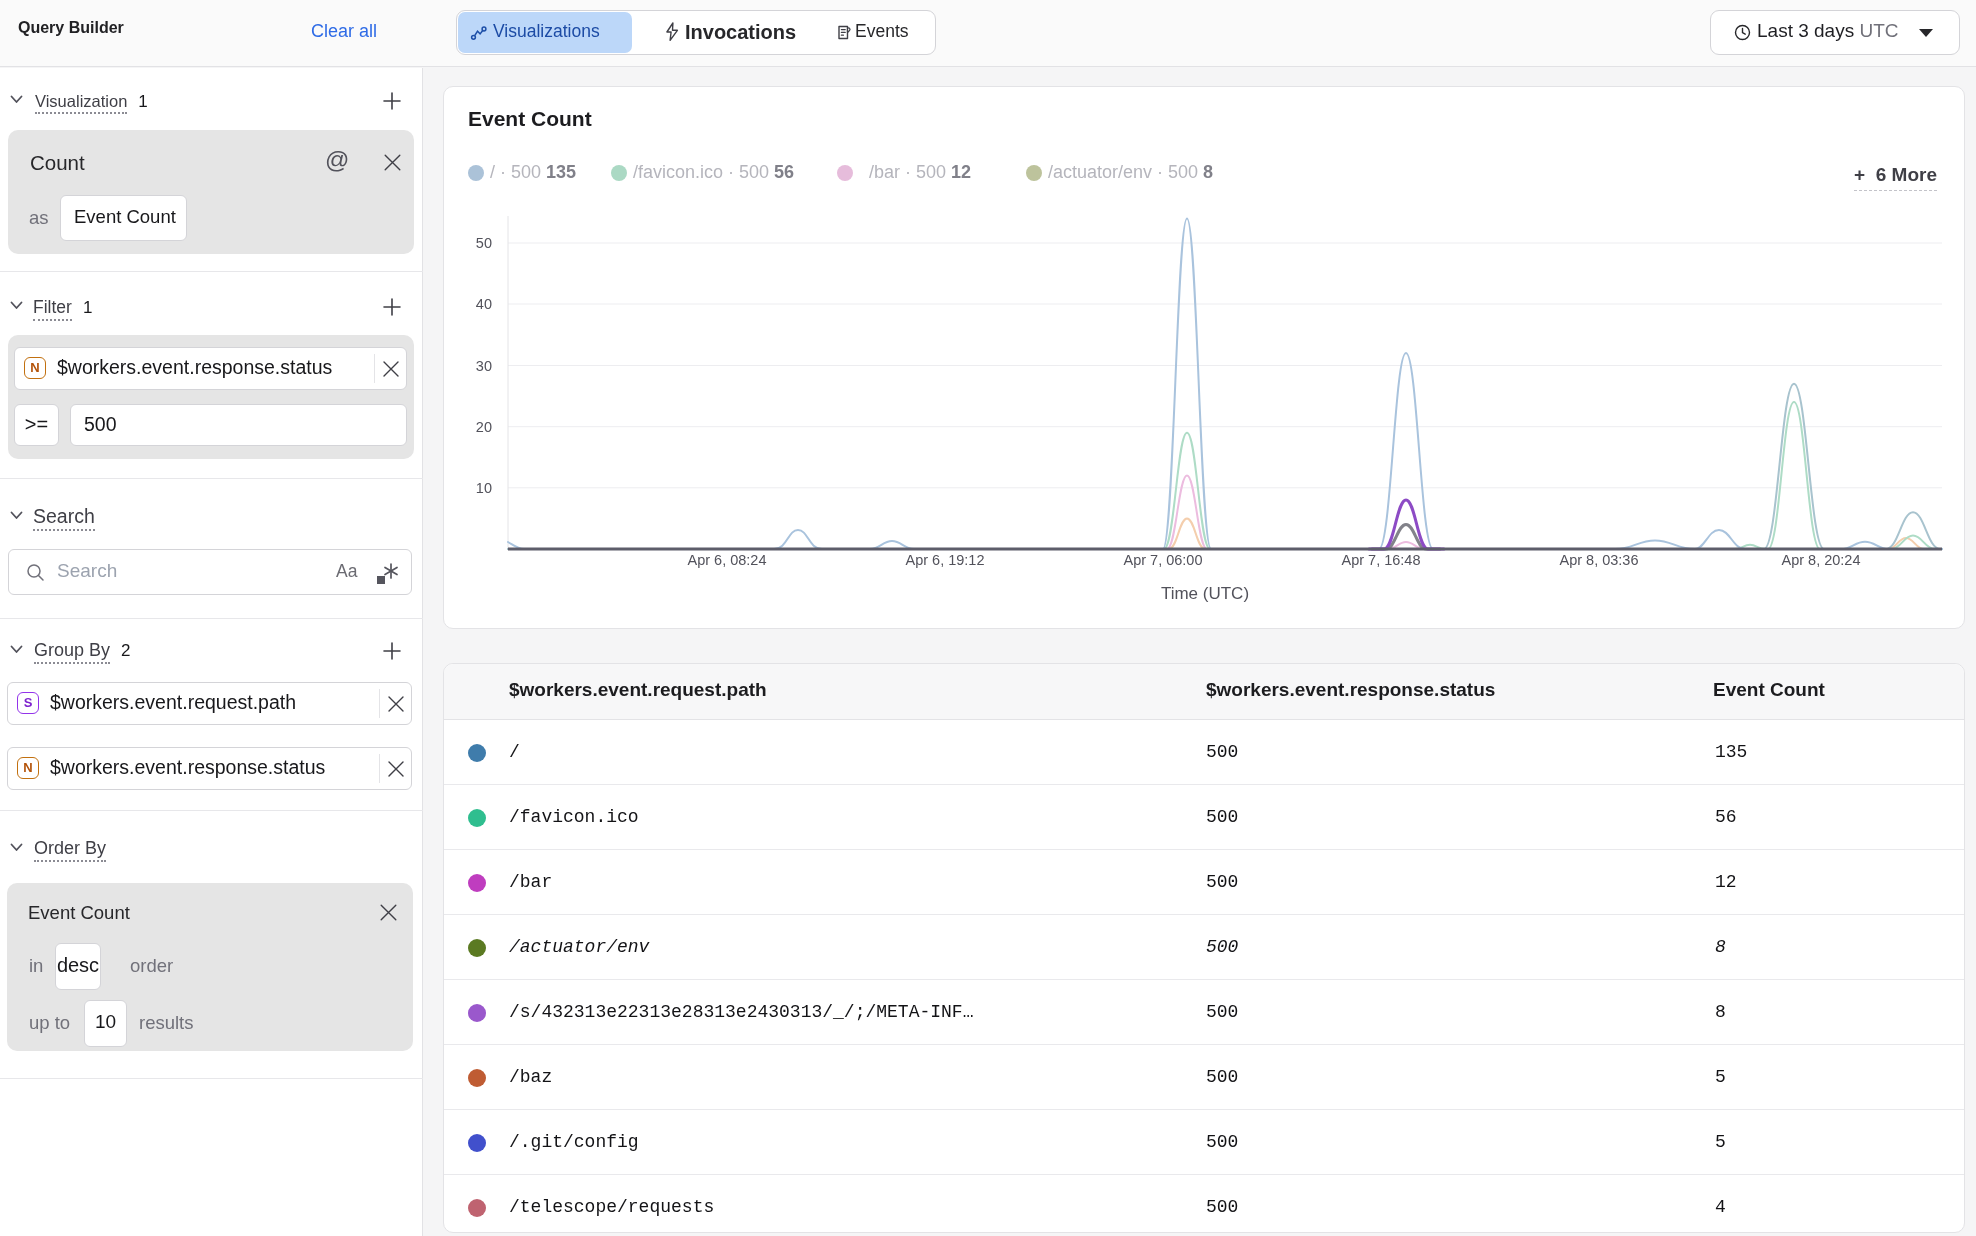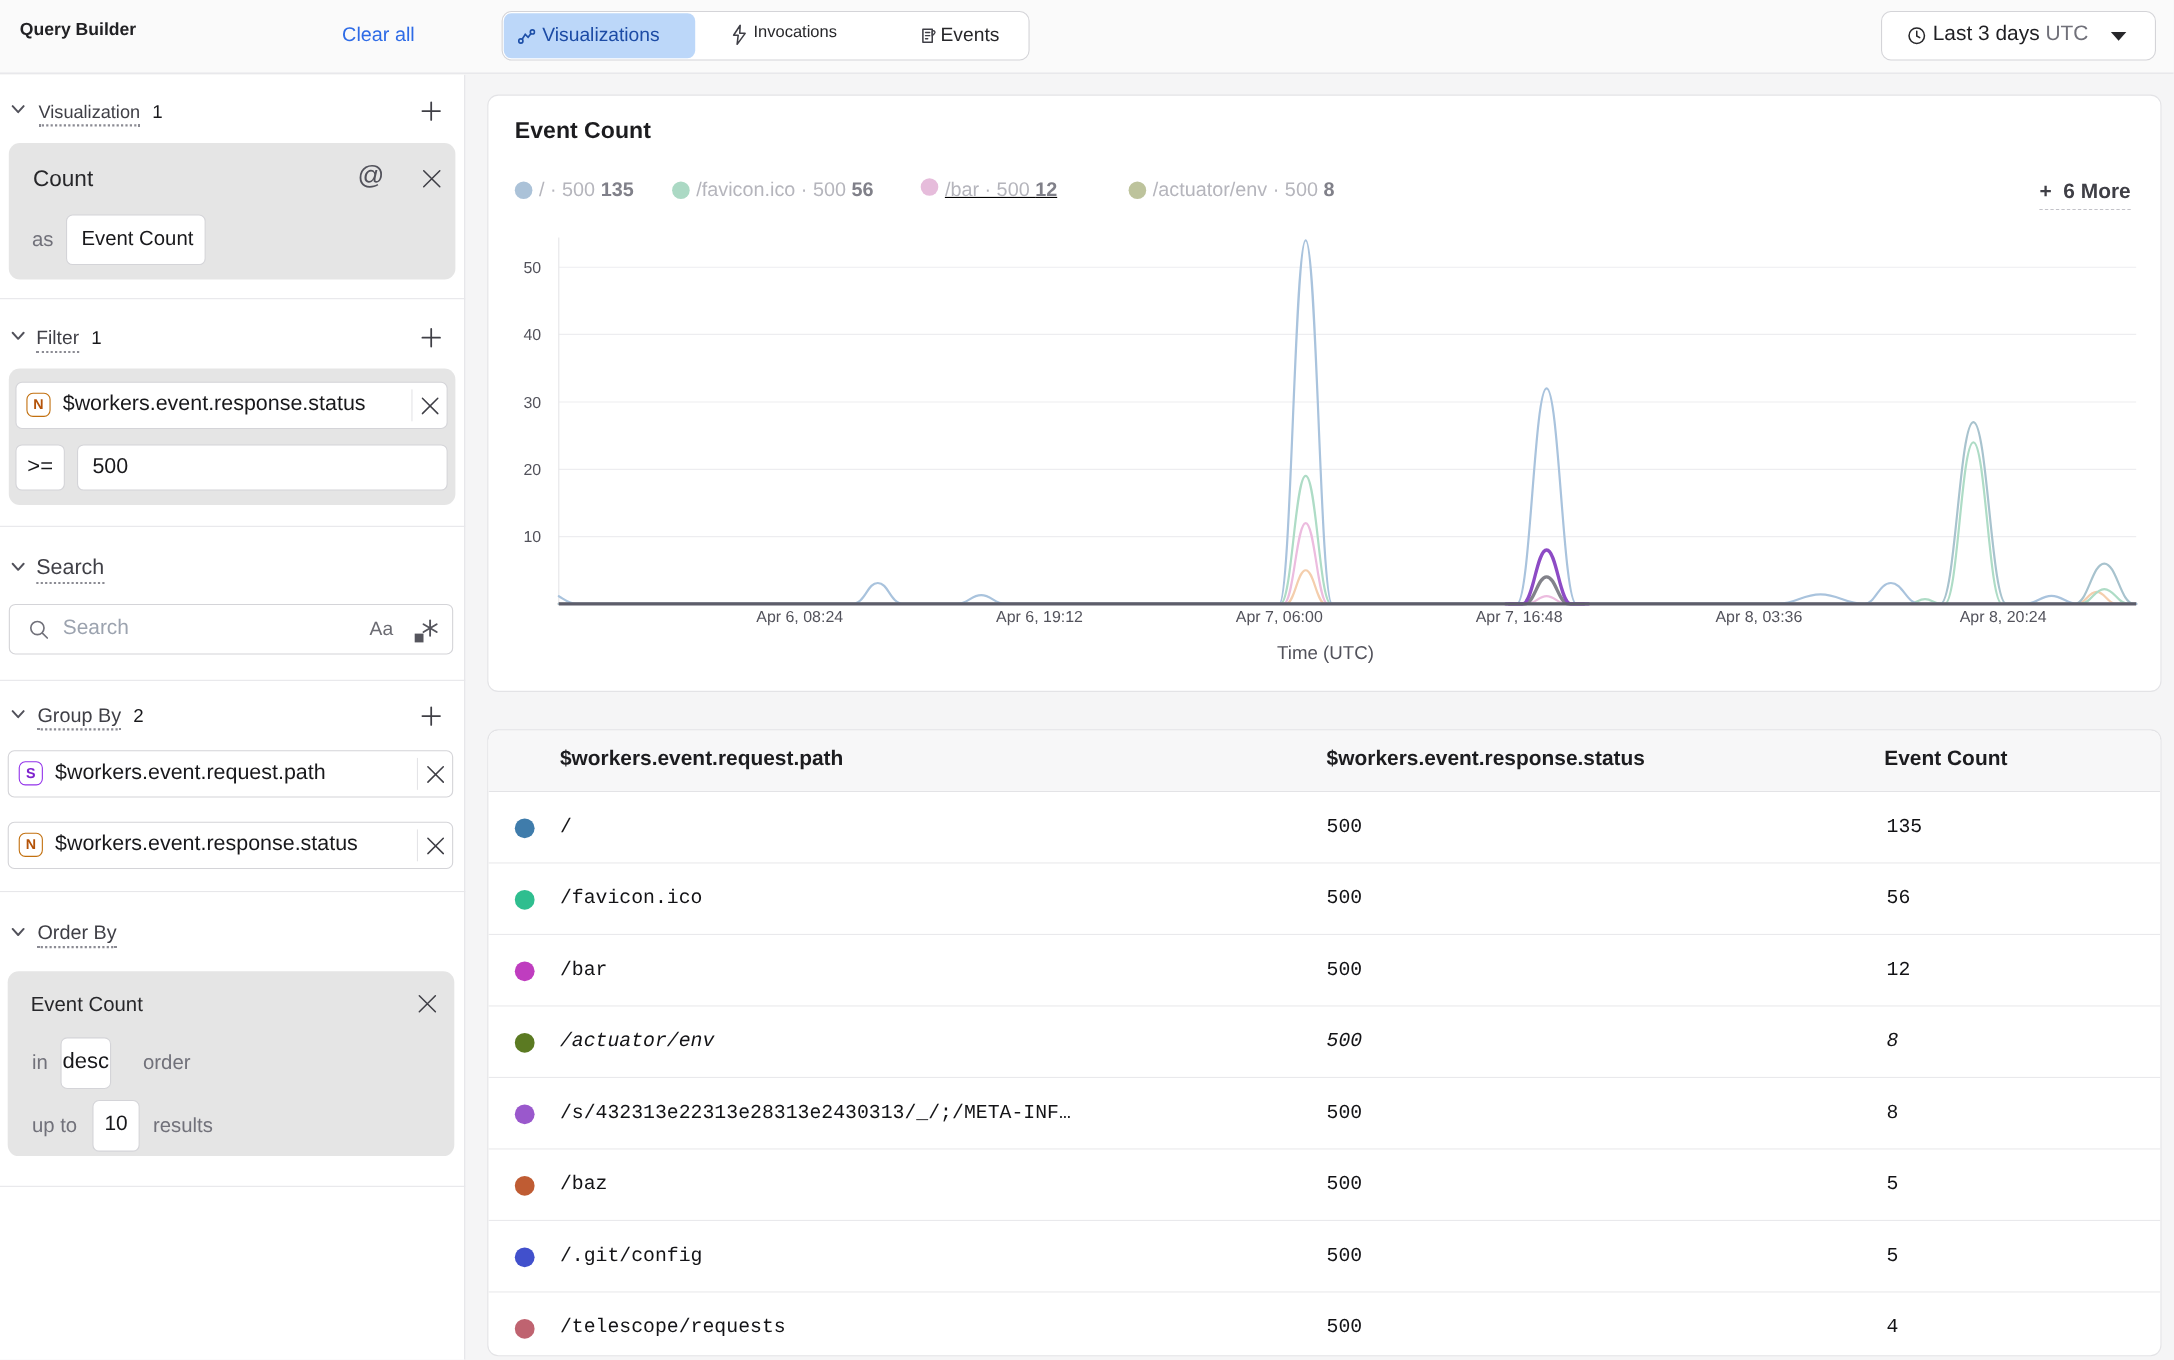--- a/index.html
+++ b/index.html
@@ -34,21 +34,21 @@
   <div class="abs" style="left:458px; top:12px; width:174px; height:41px; background:#bcd7f9; border-radius:7px;"></div>
   <svg class="abs" style="left:470px; top:24px;" width="17" height="17" viewBox="0 0 17 17">
     <path d="M4.7,11.7 L7.5,7.3 L10.1,9.9 L12.9,6.2" fill="none" stroke="#1d4fa8" stroke-width="1.5"></path>
     <circle cx="3.5" cy="13.3" r="1.9" fill="#bcd7f9" stroke="#1d4fa8" stroke-width="1.5"></circle>
     <circle cx="14" cy="5" r="1.9" fill="#bcd7f9" stroke="#1d4fa8" stroke-width="1.5"></circle>
   </svg>
   <div class="abs" style="left:493px; top:21px; font-size:17.5px; color:#1c4ba5; font-weight:500;">Visualizations</div>
   <svg class="abs" style="left:664px; top:22px;" width="16" height="20" viewBox="0 0 16 20">
     <path d="M8.9,1 L2.9,10 H7.1 L6.1,18.3 L13.4,8.3 H8.5 Z" fill="none" stroke="#3f3f46" stroke-width="1.4" stroke-linejoin="round"></path>
   </svg>
-  <div class="abs" style="left:685px; top:21px; font-size:15px; color:#27272a;">Invocations</div>
+  <div class="abs" style="left:685px; top:21px; font-size:20px; color:#27272a;font-weight:bold;">Invocations</div>
   <svg class="abs" style="left:836px; top:24px;" width="17" height="17" viewBox="0 0 17 17">
     <path d="M3,2.5 H11.5 V14.5 H3 Z" fill="none" stroke="#3f3f46" stroke-width="1.4" stroke-linejoin="round"></path>
     <path d="M5.4,5.6 H9.2 M5.4,8.4 H9.2 M5.4,11.2 H7.4" stroke="#3f3f46" stroke-width="1.3" stroke-linecap="round"></path>
     <path d="M11.5,4.5 c1.6,-1.4 3.4,0.4 2,2 l-2,2 Z" fill="#fafafa" stroke="#3f3f46" stroke-width="1.2" stroke-linejoin="round"></path>
   </svg>
   <div class="abs" style="left:855px; top:21px; font-size:17.5px; color:#27272a;">Events</div>
 
   <div class="abs" style="left:1710px; top:10px; width:250px; height:45px; background:#fff; border:1px solid #d4d4d8; border-radius:9px;"></div>
   <svg class="abs" style="left:1734px; top:24px;" width="17" height="17" viewBox="0 0 17 17">
     <circle cx="8.5" cy="8.5" r="7" fill="none" stroke="#27272a" stroke-width="1.4"></circle>
@@ -183,21 +183,21 @@
     <div class="abs" style="left:24px; top:20px; font-size:21px; font-weight:700; color:#1c1c1f;">Event Count</div>
     <div class="abs" style="left:0; top:75px; font-size:18px;">
       <div style="position:absolute; left:24px; display:flex; align-items:center; gap:6px; white-space:nowrap;">
           <span style="width:16px;height:16px;border-radius:50%;background:#abc2d8;"></span>
           <span style="color:#b5b5bc;">/ · 500 <b style="color:#808089;font-weight:600;">135</b></span>
         </div>
       <div style="position:absolute; left:167px; display:flex; align-items:center; gap:6px; white-space:nowrap;">
           <span style="width:16px;height:16px;border-radius:50%;background:#abd9c4;"></span>
           <span style="color:#b5b5bc;">/favicon.ico · 500 <b style="color:#808089;font-weight:600;">56</b></span>
         </div>
-      <div style="position:absolute; left:393px; display:flex; gap:6px; white-space:nowrap;text-decoration:underline;">
+      <div style="position:absolute; left:393px; display:flex; align-items:center; gap:16px; white-space:nowrap;">
           <span style="width:16px;height:16px;border-radius:50%;background:#e6bcdb;"></span>
           <span style="color:#b5b5bc;">/bar · 500 <b style="color:#808089;font-weight:600;">12</b></span>
         </div>
       <div style="position:absolute; left:582px; display:flex; align-items:center; gap:6px; white-space:nowrap;">
           <span style="width:16px;height:16px;border-radius:50%;background:#bdc39c;"></span>
           <span style="color:#b5b5bc;">/actuator/env · 500 <b style="color:#808089;font-weight:600;">8</b></span>
         </div>
     </div>
     <div class="abs" style="right:27px; top:77px; font-size:19px; font-weight:600; color:#3f3f46; border-bottom:1.5px dashed #c3c3c9; padding-bottom:4px;">+&nbsp; 6 More</div>
     <svg class="abs" style="left:0; top:0;" width="1520" height="541" viewBox="0 0 1520 541">

